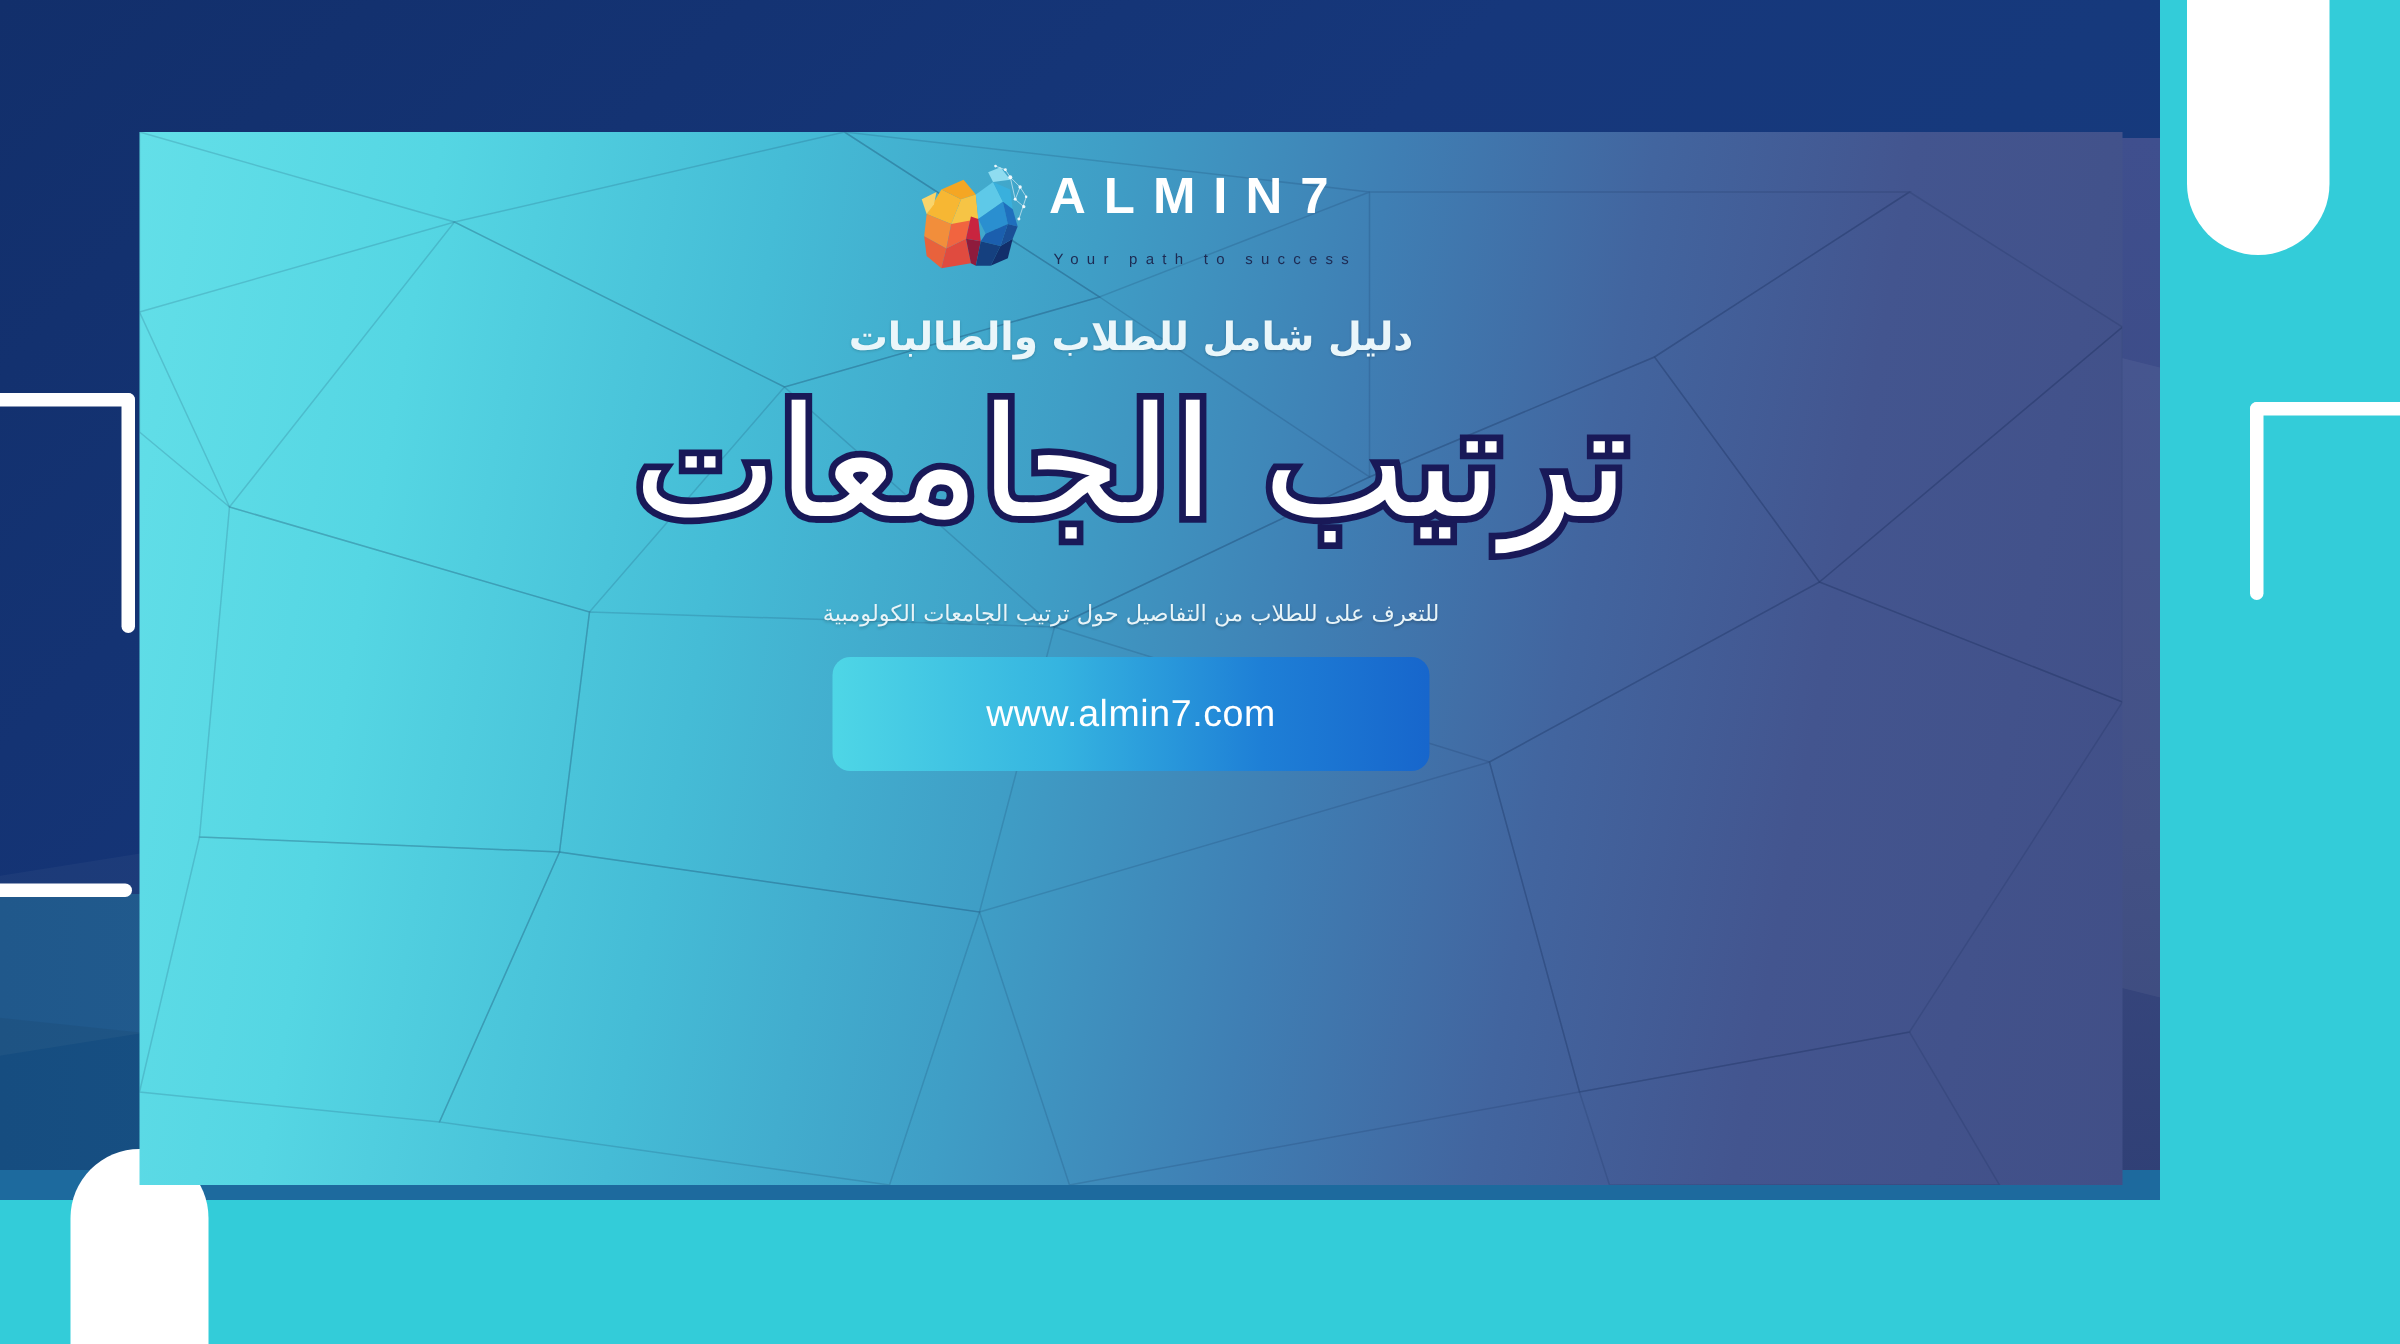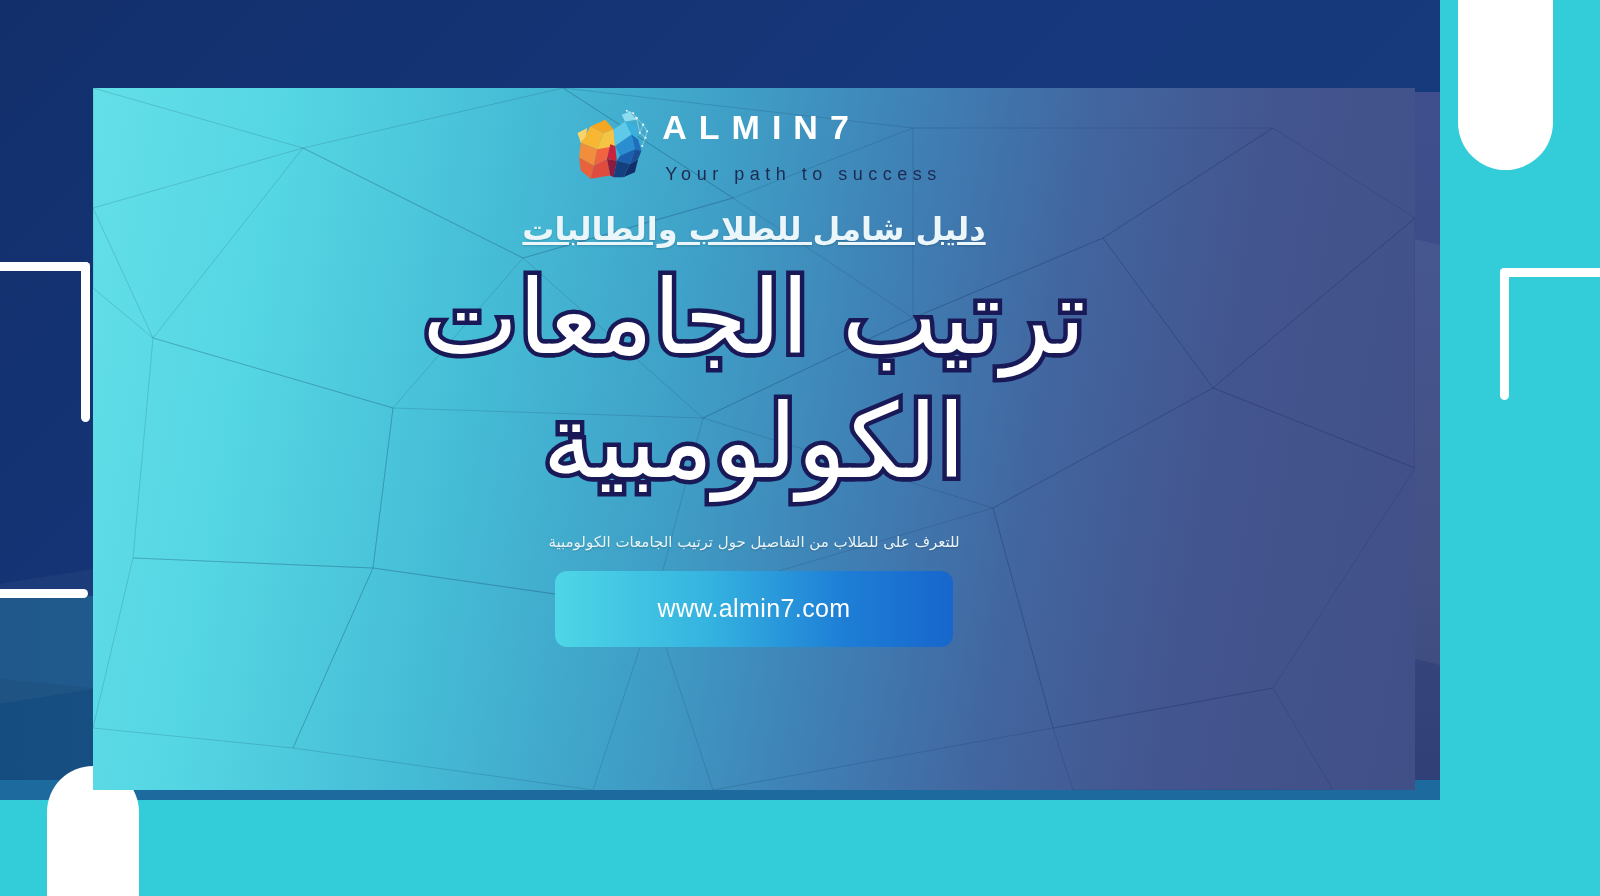--- a/index.html
+++ b/index.html
@@ -133,37 +133,36 @@
   .logo-text { display:flex; flex-direction:column; line-height:1; }
   .brand-name {
     color:#ffffff;
     font-size:34px;
     font-weight:bold;
     letter-spacing:12px;
     font-family:"Liberation Sans", sans-serif;
   }
   .brand-tagline {
     color:#1d2a52;
-    font-size:18px;
+    font-size:10px;
     letter-spacing:5.5px;
     margin-top:21px;
     margin-left:3px;
     font-family:"Liberation Sans", sans-serif;
   }
 
   
   .subtitle {
     direction:rtl;
     color:#eaf6fa;
-    font-size:32px;
+    font-size:26px;
     font-weight:bold;
     margin-top:26px;
     letter-spacing:0;
     text-shadow:0 1px 2px rgba(0,0,0,.18);
-    text-decoration:underline;
   }
 
   
   .headline {
     direction:rtl;
     text-align:center;
     margin-top:10px;
     line-height:1.18;
   }
   .headline .line {
@@ -303,21 +302,20 @@
         <div class="logo-text">
           <div class="brand-name">ALMIN7</div>
           <div class="brand-tagline">Your path to success</div>
         </div>
       </div>
 
       <div class="subtitle">دليل شامل للطلاب والطالبات</div>
 
       <div class="headline">
         <span class="line">ترتيب الجامعات</span>
-        <span class="line">الكولومبية</span>
       </div>
 
       <div class="caption">للتعرف على للطلاب من التفاصيل حول  ترتيب الجامعات الكولومبية</div>
 
       <button class="url-button">
         <span>www.almin7.com</span>
       </button>
 
     </div>
   </div>

